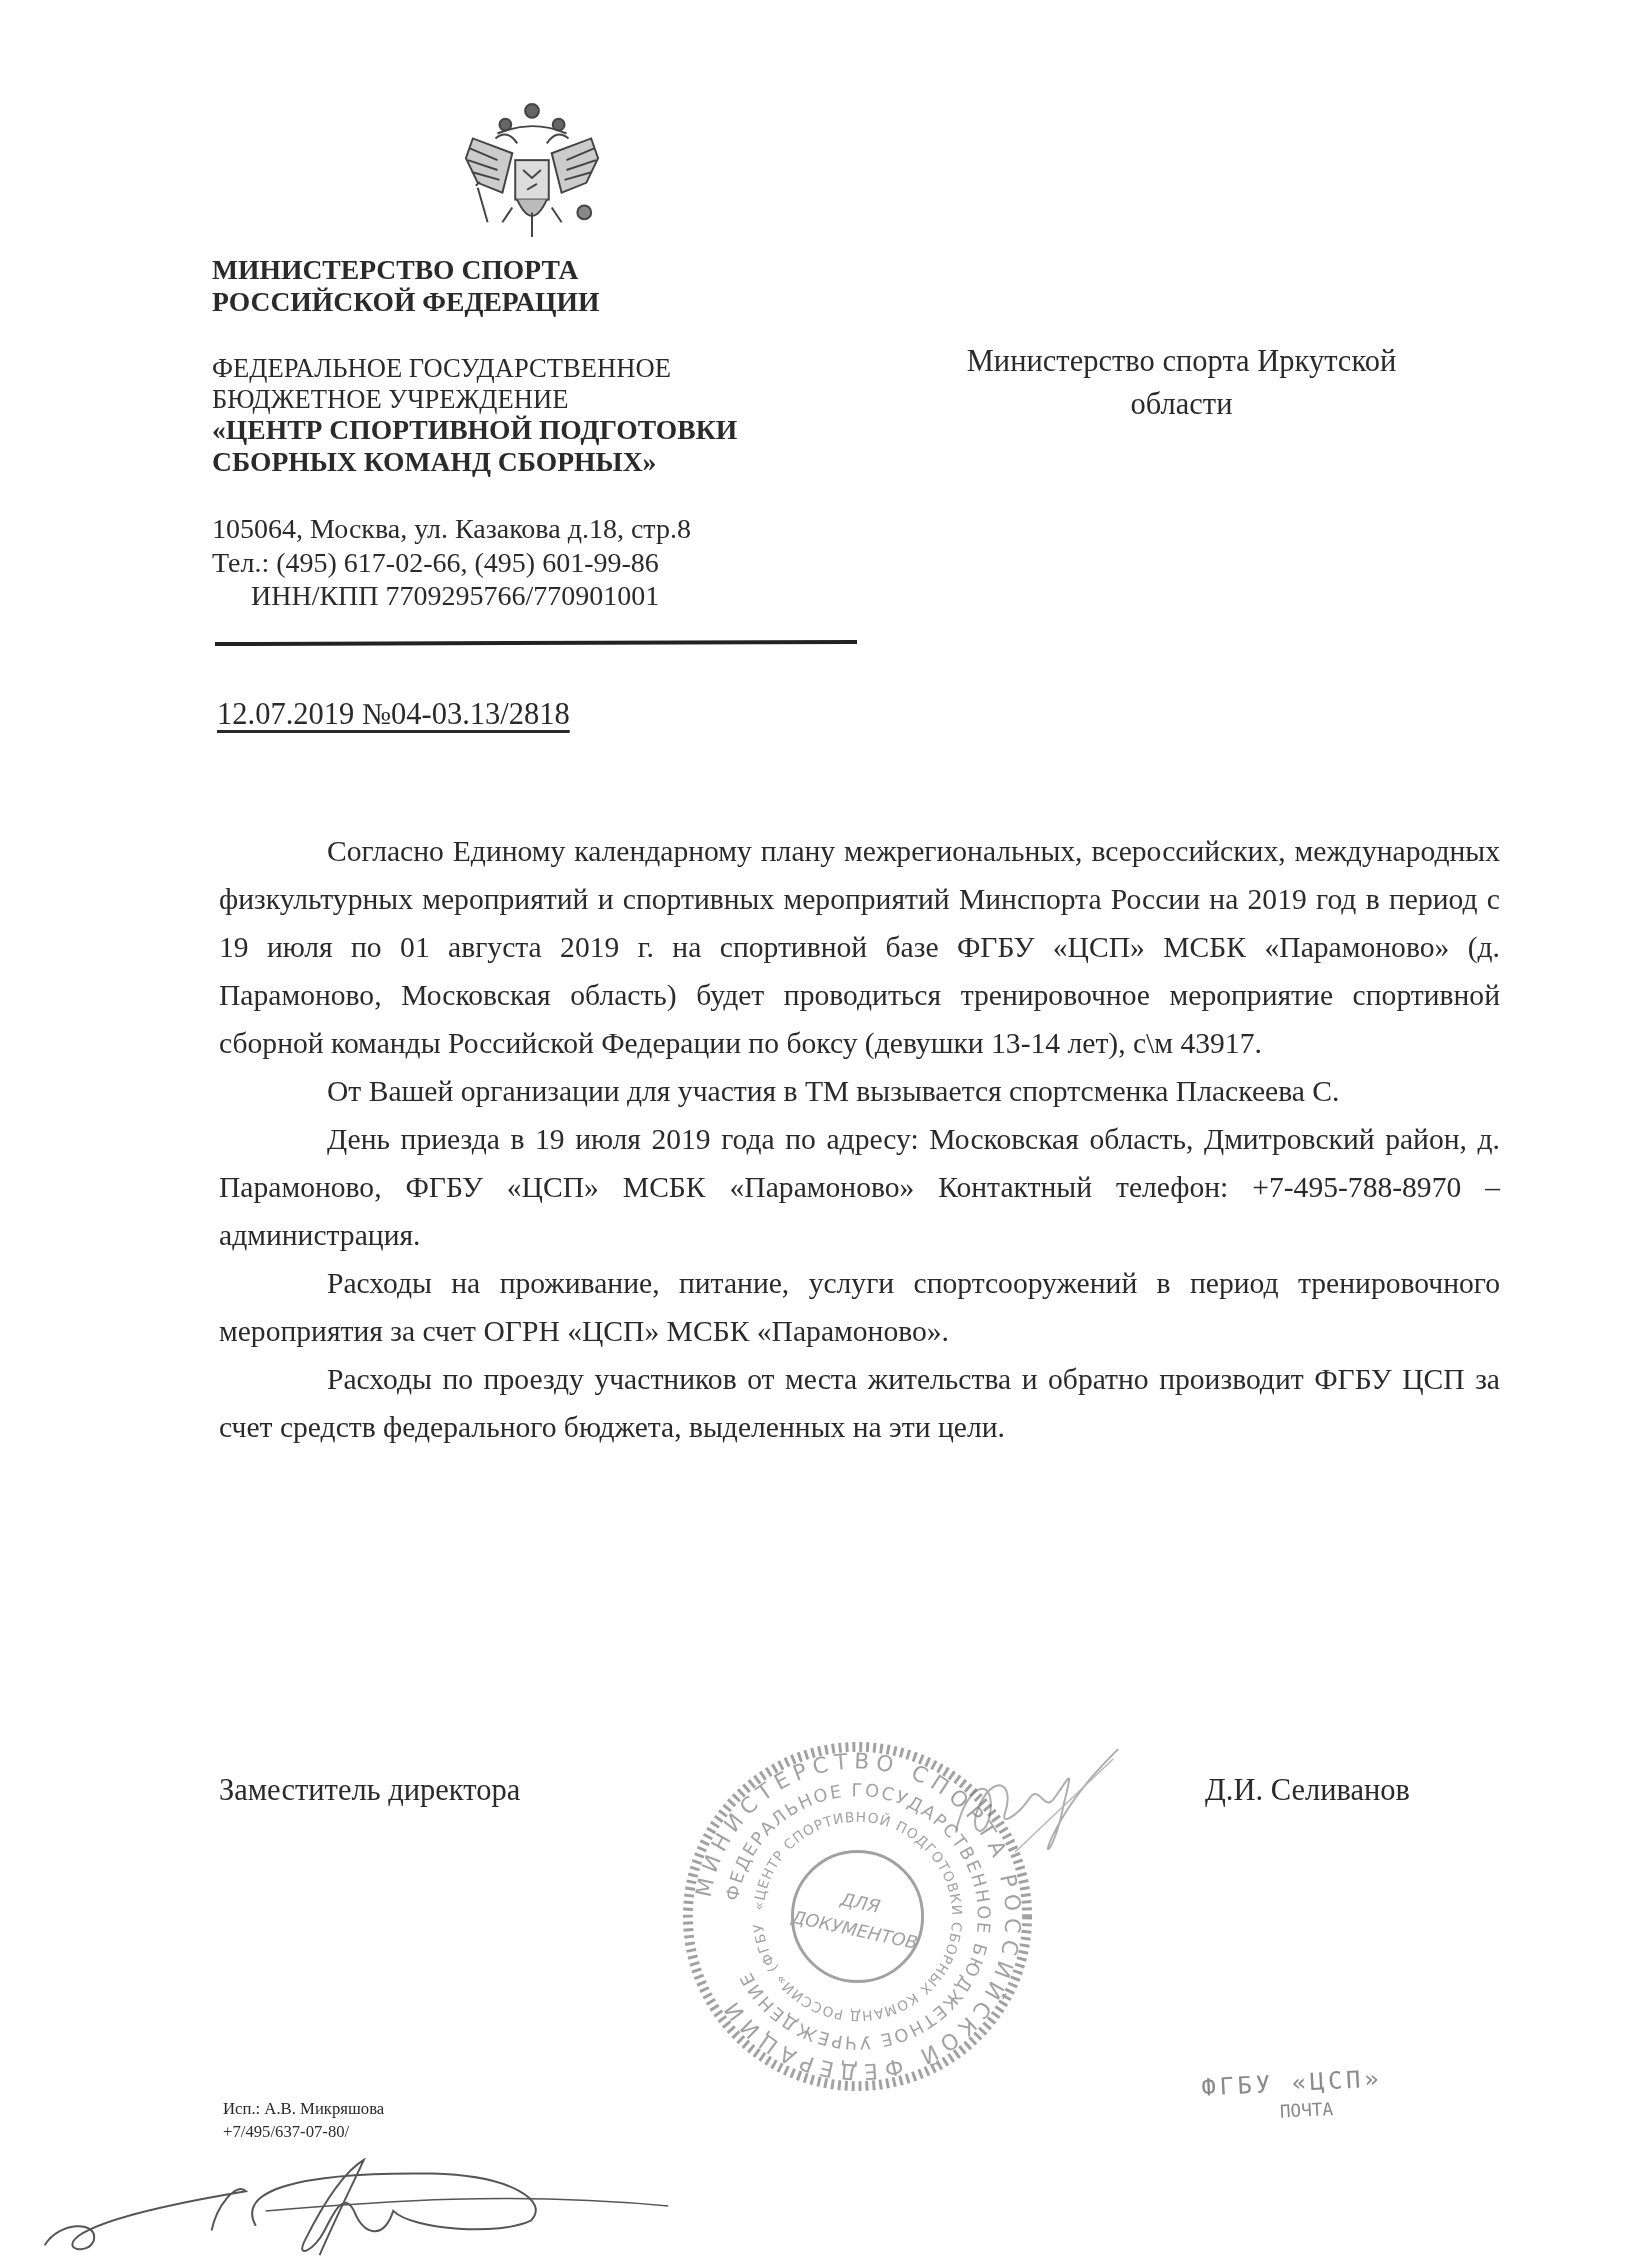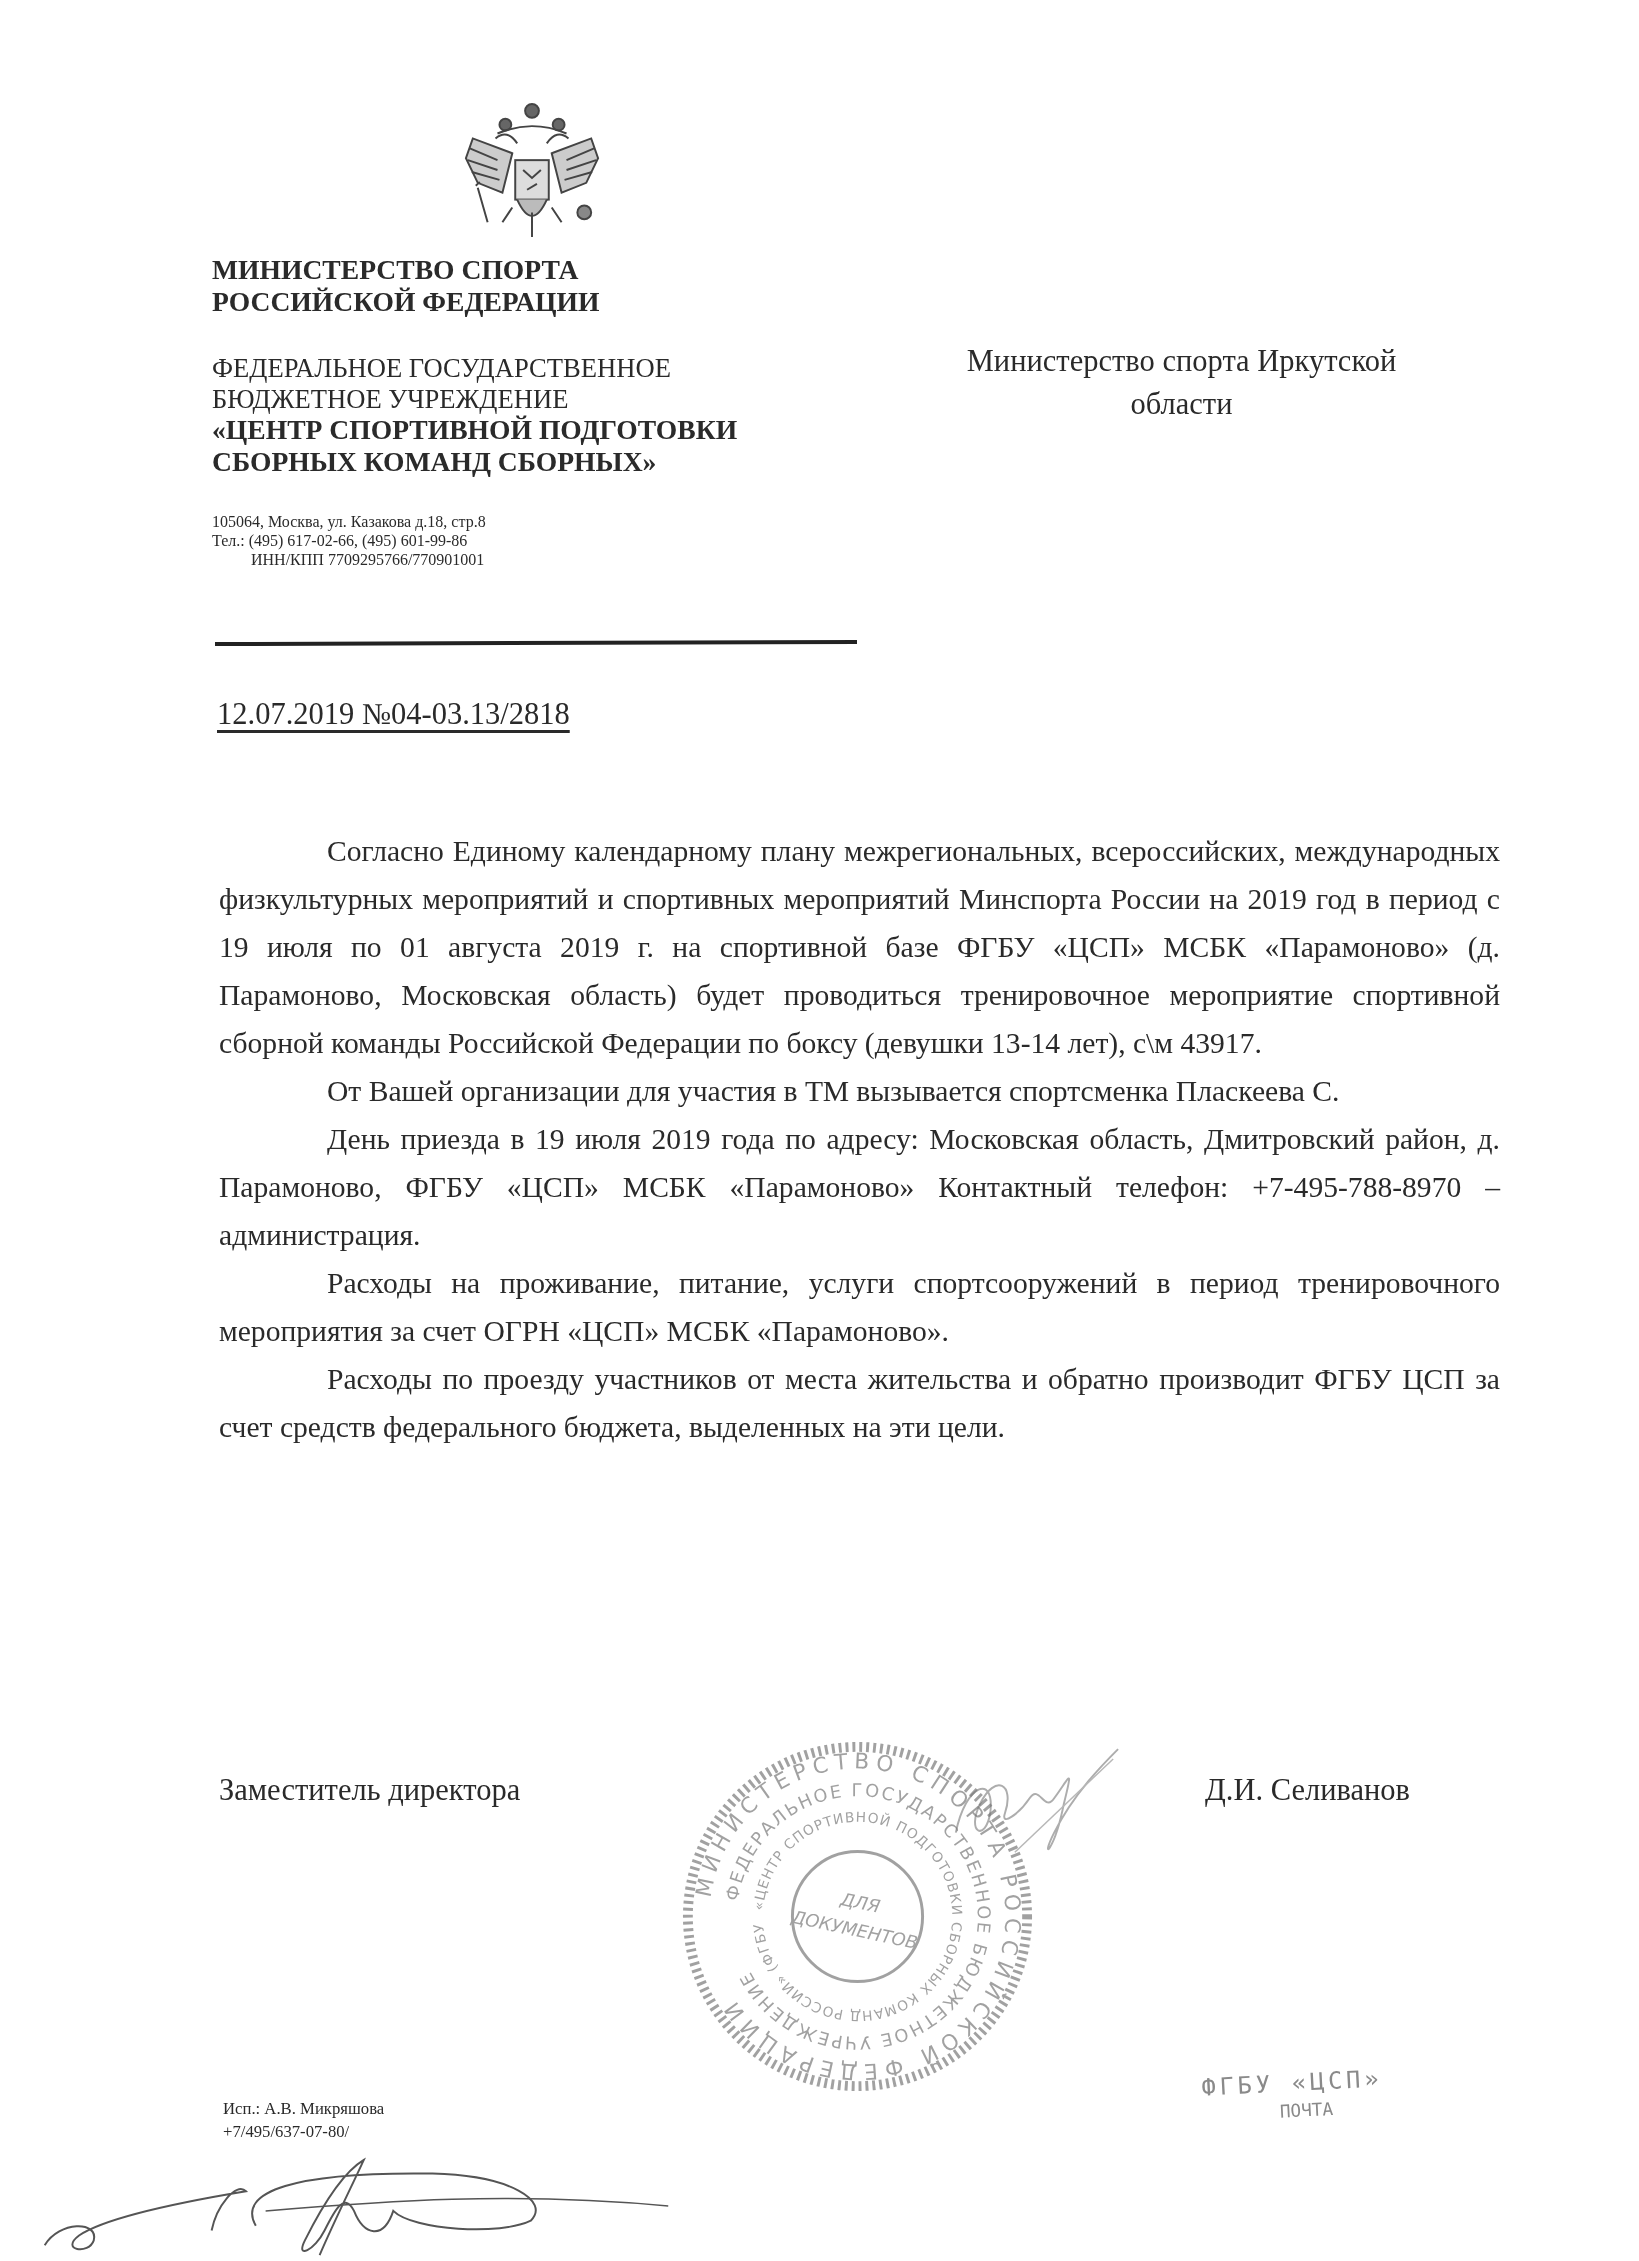--- a/index.html
+++ b/index.html
@@ -6,21 +6,21 @@
   body { width: 1639px; height: 2262px; position: relative; overflow: hidden;
          font-family: "Liberation Serif", "DejaVu Serif", serif; color: #2a2a2a; }
   .abs { position: absolute; }
 
   
   .emblem { left: 458px; top: 99px; width: 148px; height: 143px; }
   .hdr { left: 212px; width: 640px; text-align: left; line-height: 1.15; }
   .hdr-ministry { top: 254px; font-weight: bold; font-size: 27.6px; }
   .hdr-inst { top: 345px; font-size: 26.6px; margin-top: 8px; }
   .hdr-inst .bold { font-weight: bold; font-size: 27.6px; }
-  .hdr-addr { top: 512px; font-size: 16px; line-height: 1.2; }
+  .hdr-addr { top: 512px; font-size: 28px; line-height: 1.2; }
   .hdr-divider { left: 215px; top: 641px; width: 642px; height: 3.9px; background: #222; transform: rotate(-0.2deg); }
 
   .addressee { left: 891px; top: 340px; width: 581px; text-align: center; font-size: 30.5px; line-height: 1.4; }
 
   .regline { left: 217px; top: 697px; font-size: 30.5px; text-decoration: underline; text-underline-offset: 5.9px; }
 
   
   .body { left: 219px; top: 827px; width: 1281px; font-size: 29.6px; line-height: 48px; text-align: justify; font-stretch: condensed; }
   .body p { margin: 0; text-indent: 108px; }
   .body p.first { margin-bottom: 0; }

